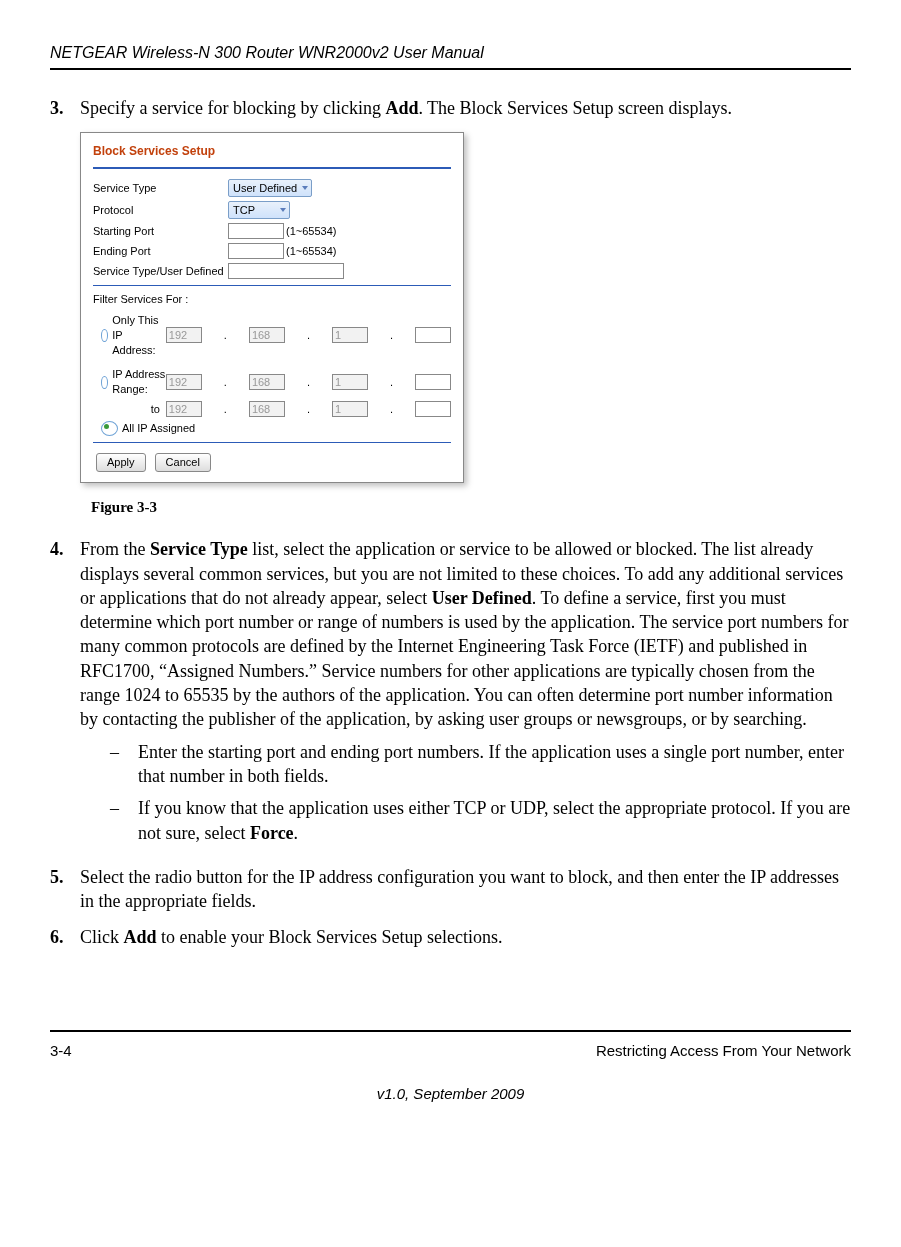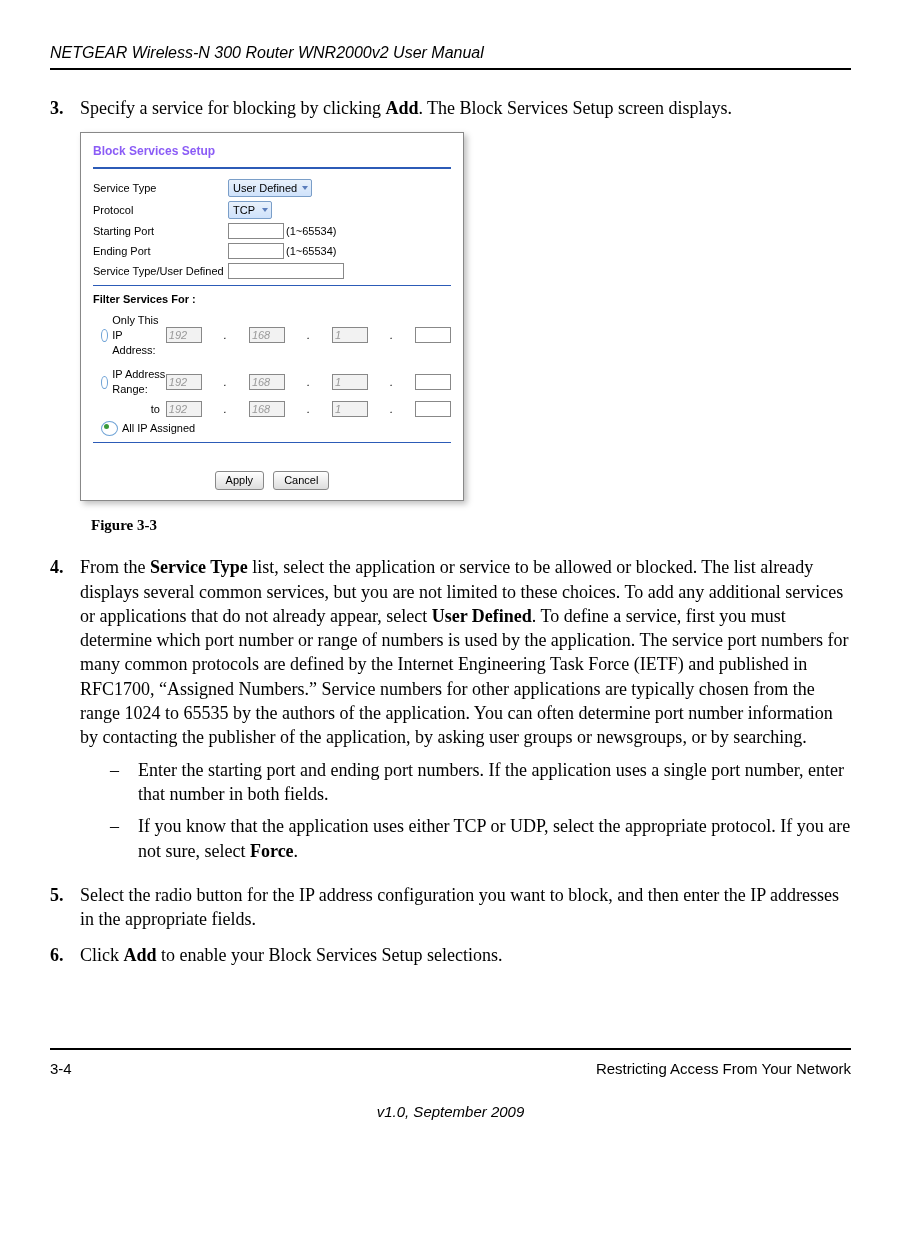--- a/index.html
+++ b/index.html
@@ -53,21 +53,21 @@
     width: 382px;
     background: #fff;
   }
   .fig-inner {
     padding: 10px 12px 10px 12px;
     font-family: Arial, Helvetica, sans-serif;
     font-size: 11px;
     color: #000;
   }
   .fig-title {
-    color: #8b5cf6;
+    color: #c2410c;
     font-weight: bold;
     font-size: 12px;
     margin-bottom: 8px;
   }
   .hr-thick { border: none; border-top: 2px solid #2c5bb7; margin: 4px 0 10px 0; }
   .hr-thin { border: none; border-top: 1px solid #2c5bb7; margin: 6px 0; }
   .row { display: flex; align-items: center; margin: 4px 0; }
   .lbl { width: 135px; }
   .sel {
     font-size: 11px;
@@ -99,41 +99,41 @@
     font-size: 11px;
     padding: 0 2px;
     background: #fff;
     color: #999;
     text-align: left;
     display: inline-block;
   }
   .txt.w50 { width: 50px; }
   .txt.w32 { width: 30px; }
   .txt.dim { background: #f2f2f2; }
-  .filter-label { font-weight: bold; margin: 4px 0 6px 0; }
+  .filter-label { font-weight: normal; margin: 4px 0 6px 0; }
   .radio {
     display: inline-block;
     width: 11px; height: 11px;
     border: 1px solid #5a8;
     border-color: #6fa3d6;
     border-radius: 50%;
     margin-right: 4px;
     vertical-align: middle;
     background: #fff;
     position: relative;
   }
   .radio.sel::after {
     content:"";
     position:absolute; top:2px; left:2px;
     width:5px; height:5px; border-radius:50%;
     background:#3a9a3a;
   }
   .indent-radio { margin-left: 8px; display:flex; align-items:center; margin-bottom:4px;}
-  .ip-group { display:flex; align-items:flex-end; gap:20px; font-size:11px; color:#000;font-style:italic;}
-  .btnrow { text-align: center; margin-top: 28px; }
+  .ip-group { display:flex; align-items:flex-end; gap:20px; font-size:11px; color:#000;}
+  .btnrow { text-align: left; margin-top: 10px; }
   .btn {
     display: inline-block;
     font-size: 11px;
     border: 1px solid #888;
     background: linear-gradient(#fff,#ddd);
     padding: 1px 10px;
     border-radius: 3px;
     margin: 0 3px;
   }
   .footer-rule {
@@ -174,21 +174,21 @@
 <div class="fig-wrap">
   <div class="fig-inner">
     <div class="fig-title">Block Services Setup</div>
     <hr class="hr-thick">
     <div class="row">
       <div class="lbl">Service Type</div>
       <span class="sel-blue">User Defined</span>
     </div>
     <div class="row">
       <div class="lbl">Protocol</div>
-      <span class="sel-blue" style="padding-right:16px;">TCP</span>
+      <span class="sel-blue" style="padding-right:34px;">TCP</span>
     </div>
     <div class="row">
       <div class="lbl">Starting Port</div>
       <span class="txt w50"></span>
       <span style="margin-left:2px;">(1~65534)</span>
     </div>
     <div class="row">
       <div class="lbl">Ending Port</div>
       <span class="txt w50"></span>
       <span style="margin-left:2px;">(1~65534)</span>

